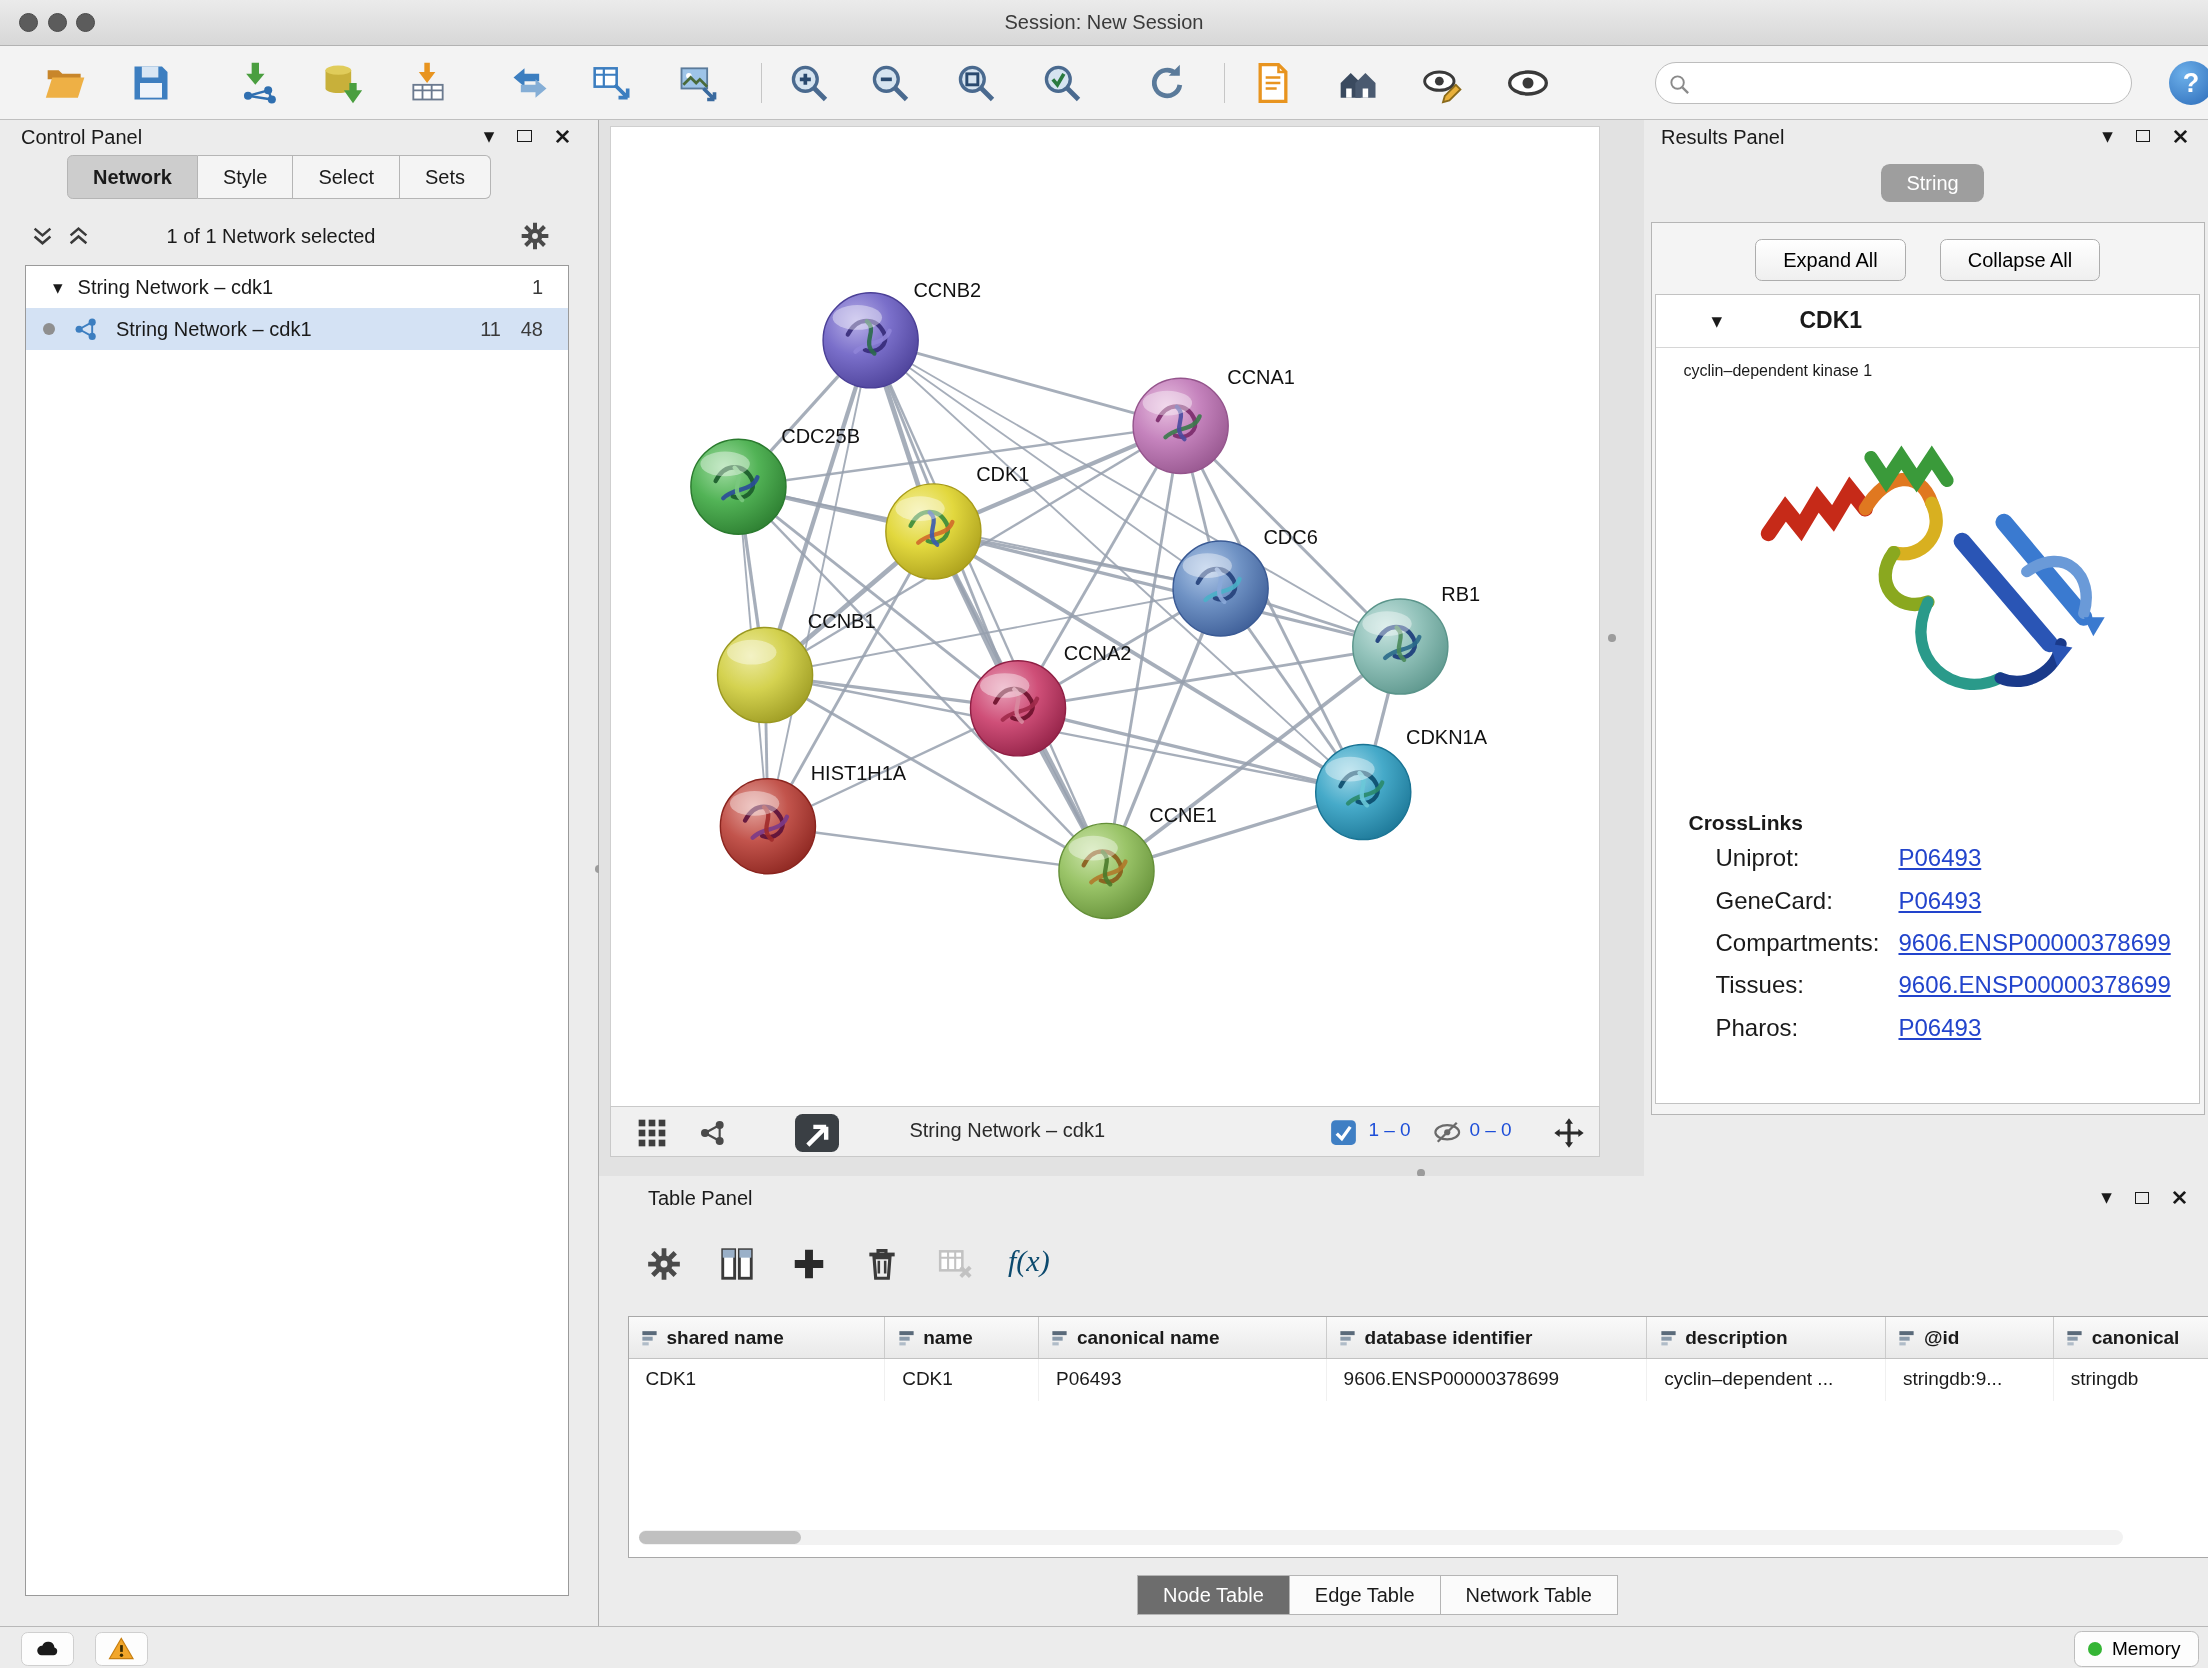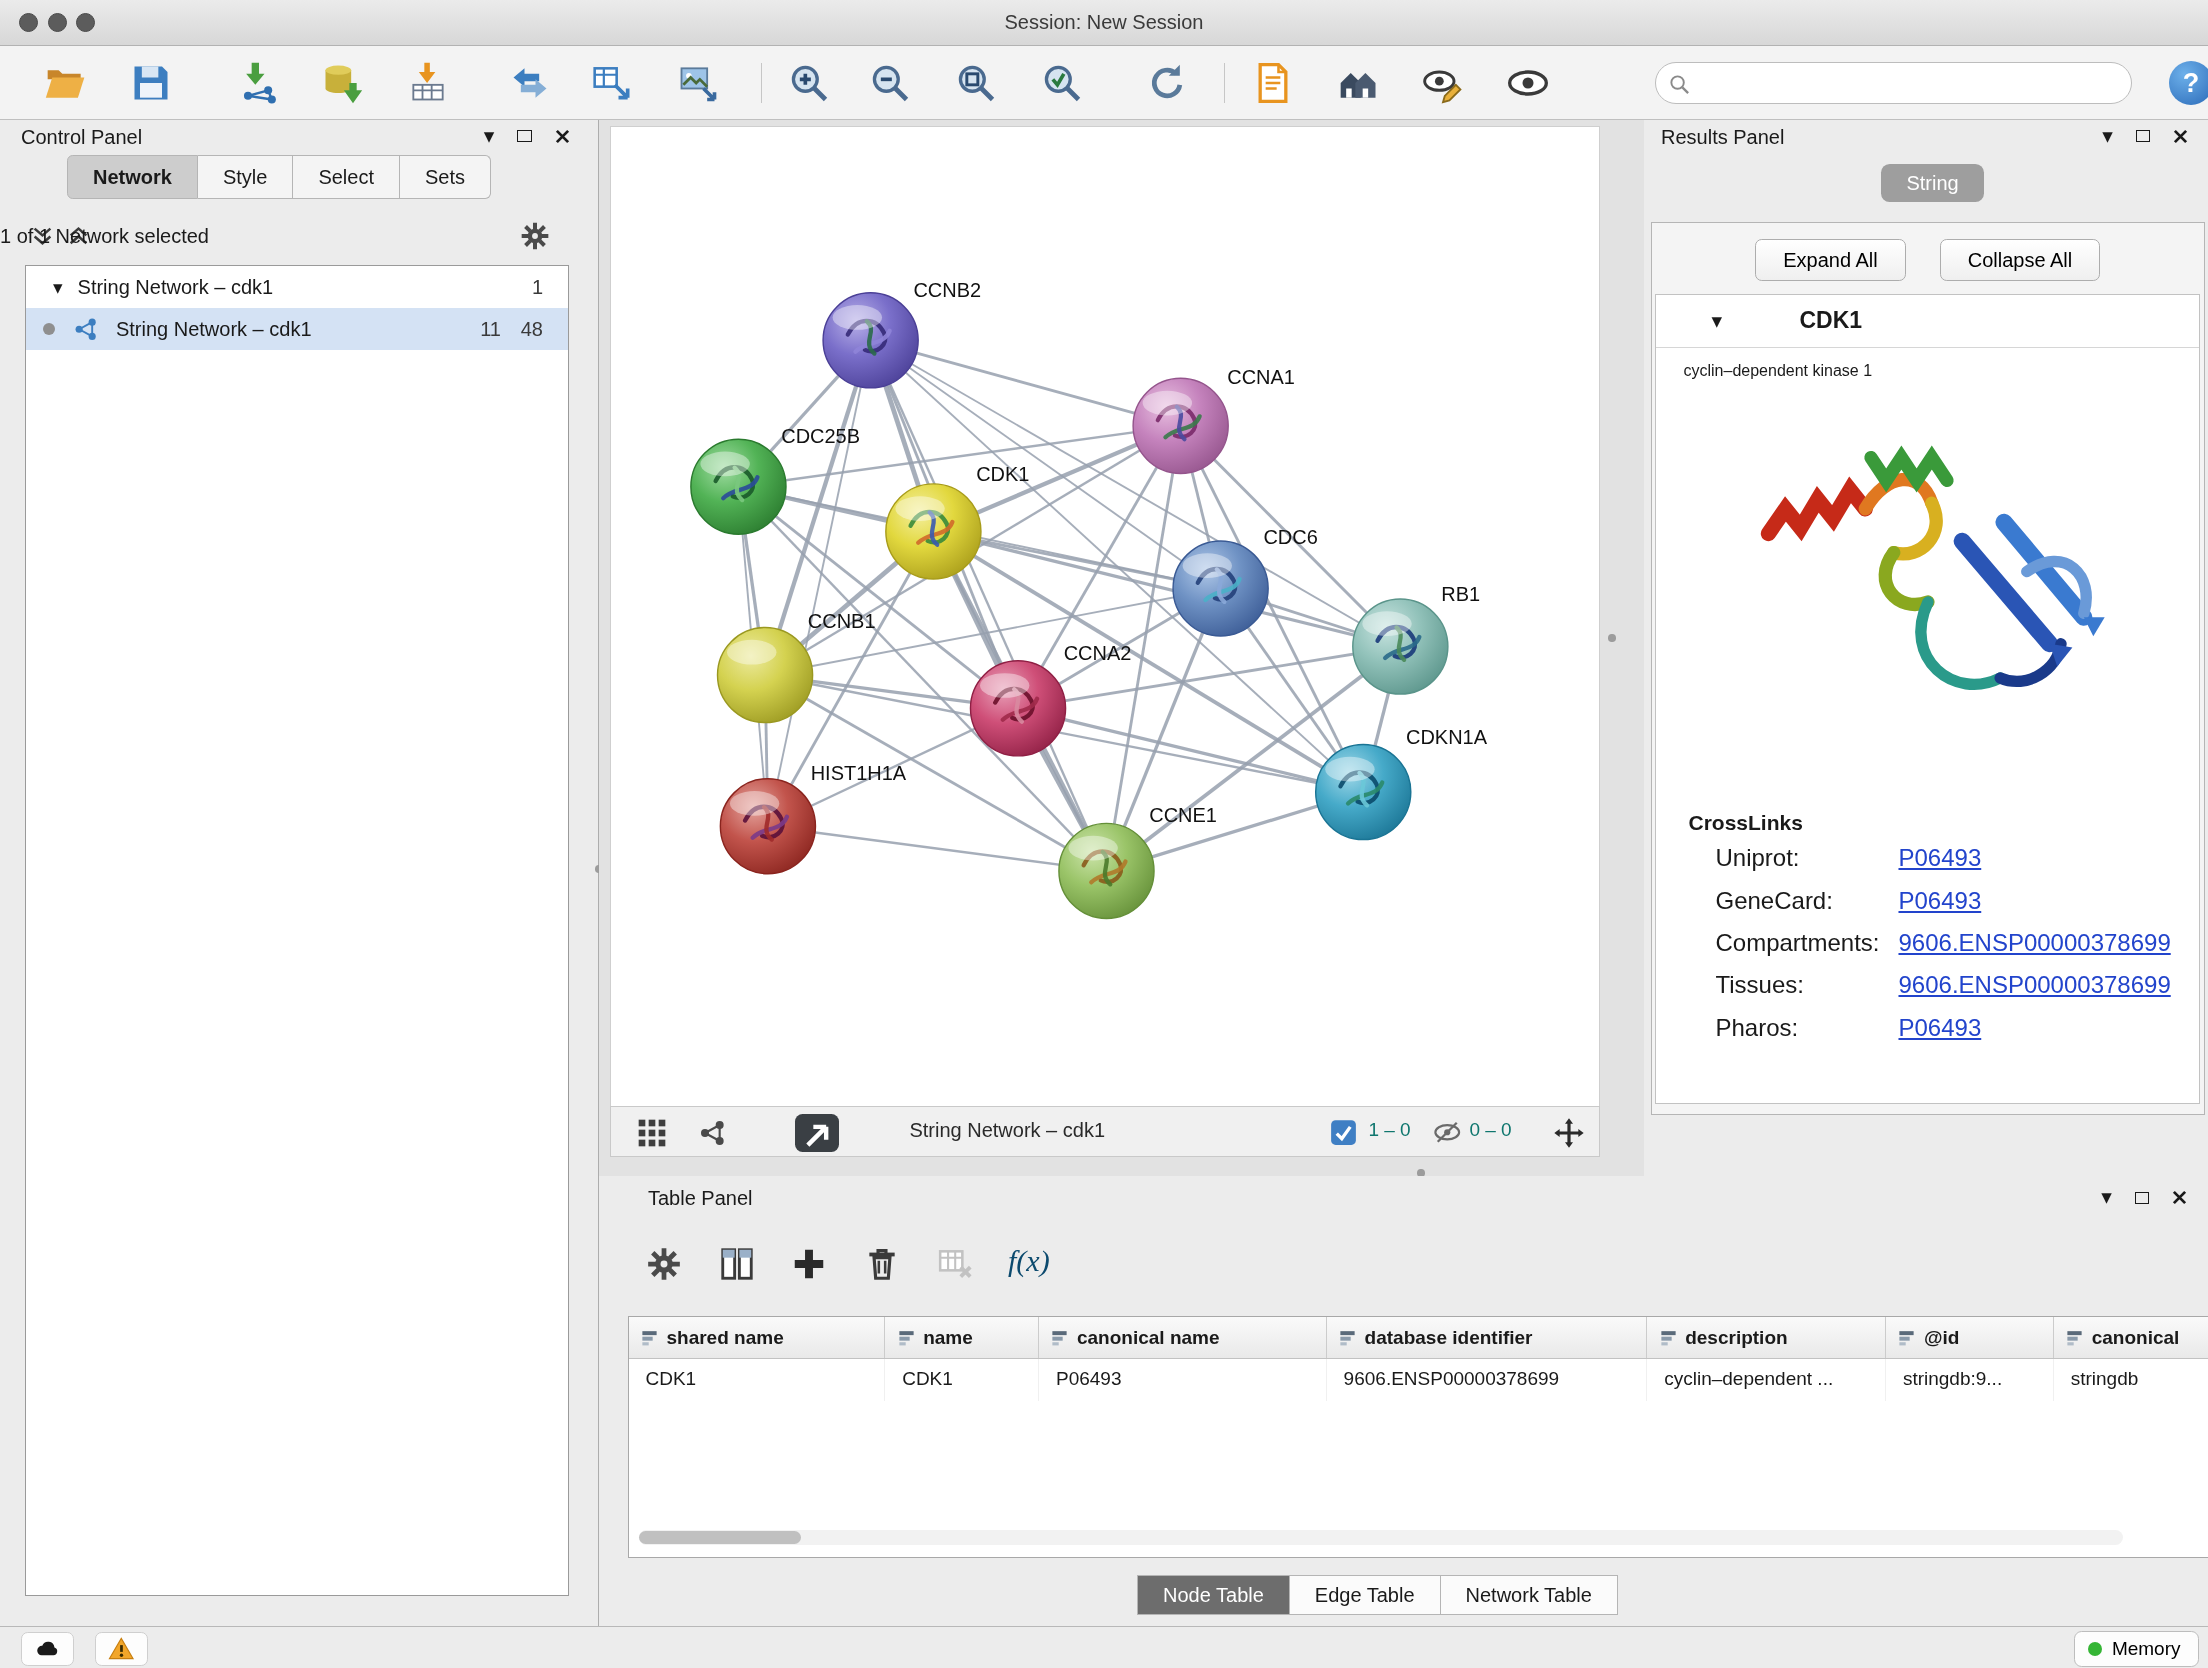--- a/index.html
+++ b/index.html
@@ -42,21 +42,21 @@
     background:#ececec; border-right:1px solid #adadad; }
   .panel-title { position:absolute; left:21px; top:5.7px; font-size:20px; }
   .cp-tabs { position:absolute; left:67px; top:35px; display:flex; }
   .cp-tab { height:44px; padding:0 25px; font-size:20px; background:#f4f4f4;
     border:1px solid #b5b5b5; border-left:none; display:flex; align-items:center; cursor:pointer; }
   .cp-tab:first-child { border-left:1px solid #b5b5b5; border-radius:5.7px 0 0 5.7px; }
   .cp-tab:last-child { border-radius:0 5.7px 5.7px 0; }
   .cp-tab.active { background:#cdcdcd; font-weight:bold; }
   .cp-selrow { position:absolute; left:0; top:95px; width:599px; height:44px; }
   .chev { position:absolute; top:7.6px; width:27px; height:27px; cursor:pointer; }
-  .cp-selection { position:absolute; left:0; right:57px; top:9.5px; text-align:left; font-size:20px; }
+  .cp-selection { position:absolute; left:0; right:57px; top:9.5px; text-align:center; font-size:20px; }
   .gearbtn { position:absolute; width:32px; height:32px; top:4.8px; cursor:pointer; }
   .gearbtn svg { width:32px; height:32px; }
   .net-list { position:absolute; left:25px; top:145px; width:544px; height:1331px;
     background:#fff; border:1px solid #9a9a9a; }
   .tree-row { position:relative; height:42px; display:flex; align-items:center; font-size:20px; }
   .tree-row.selected { background:#d4e2f4; }
   .tree-tri { margin-left:27px; font-family:"DejaVu Sans",sans-serif; font-size:19px; }
   .tree-dot { margin-left:17px; width:12.4px; height:12.4px; border-radius:50%; background:#8f8f8f; }
   .tree-share { margin-left:17px; width:28.5px; height:28.5px; }
   .tree-label { margin-left:15px; }
@@ -66,21 +66,21 @@
   .network-area { position:absolute; left:599px; top:120px; width:1044px; height:1056px; background:#e2e2e2; }
   .net-canvas { position:absolute; left:11.4px; top:5.7px; width:990px; height:981px;
     background:#fff; border:1px solid #cfcfcf; }
   .node-label { font-family:"Liberation Sans",sans-serif; font-size:21px; fill:#111; }
   .net-toolbar { position:absolute; left:11.4px; top:986px; width:990px; height:51px;
     background:#f0f0f0; border:1px solid #c9c9c9; }
   .ntb-ic { position:absolute; top:9.5px; width:32px; height:32px; cursor:pointer; }
   .ntb-export { position:absolute; left:184px; top:6.7px; width:44px; height:38px; background:#3a3f44;
     border:none; border-radius:7.6px; cursor:pointer; }
   .ntb-name { position:absolute; left:298px; top:12.4px; font-size:20px; color:#2a2a2a; }
-  .ntb-num { position:absolute; top:12.4px; font-size:19px; color:#0f766e; }
+  .ntb-num { position:absolute; top:12.4px; font-size:19px; color:#1d4ed8; }
   .grip { position:absolute; width:7.6px; height:7.6px; border-radius:50%; background:#9c9c9c; }
 
   
   .results-panel { position:absolute; left:1644px; top:120px; width:565px; height:1056px; background:#ececec; }
   .string-pill { position:absolute; left:237px; top:44px; width:103px; height:38px; background:#9e9e9e;
     border:none; border-radius:8.6px; color:#fff; font-size:20px; cursor:pointer; }
   .results-box { position:absolute; left:6.7px; top:102px; width:554px; height:893px;
     border:1px solid #b5b5b5; background:#f4f4f4; }
   .rb-btnrow { display:flex; justify-content:center; gap:34px; margin:16px 0 13.3px 0; }
   .rb-btn { height:42px; padding:0 27px; font-size:20px; background:linear-gradient(#ffffff,#efefef);

